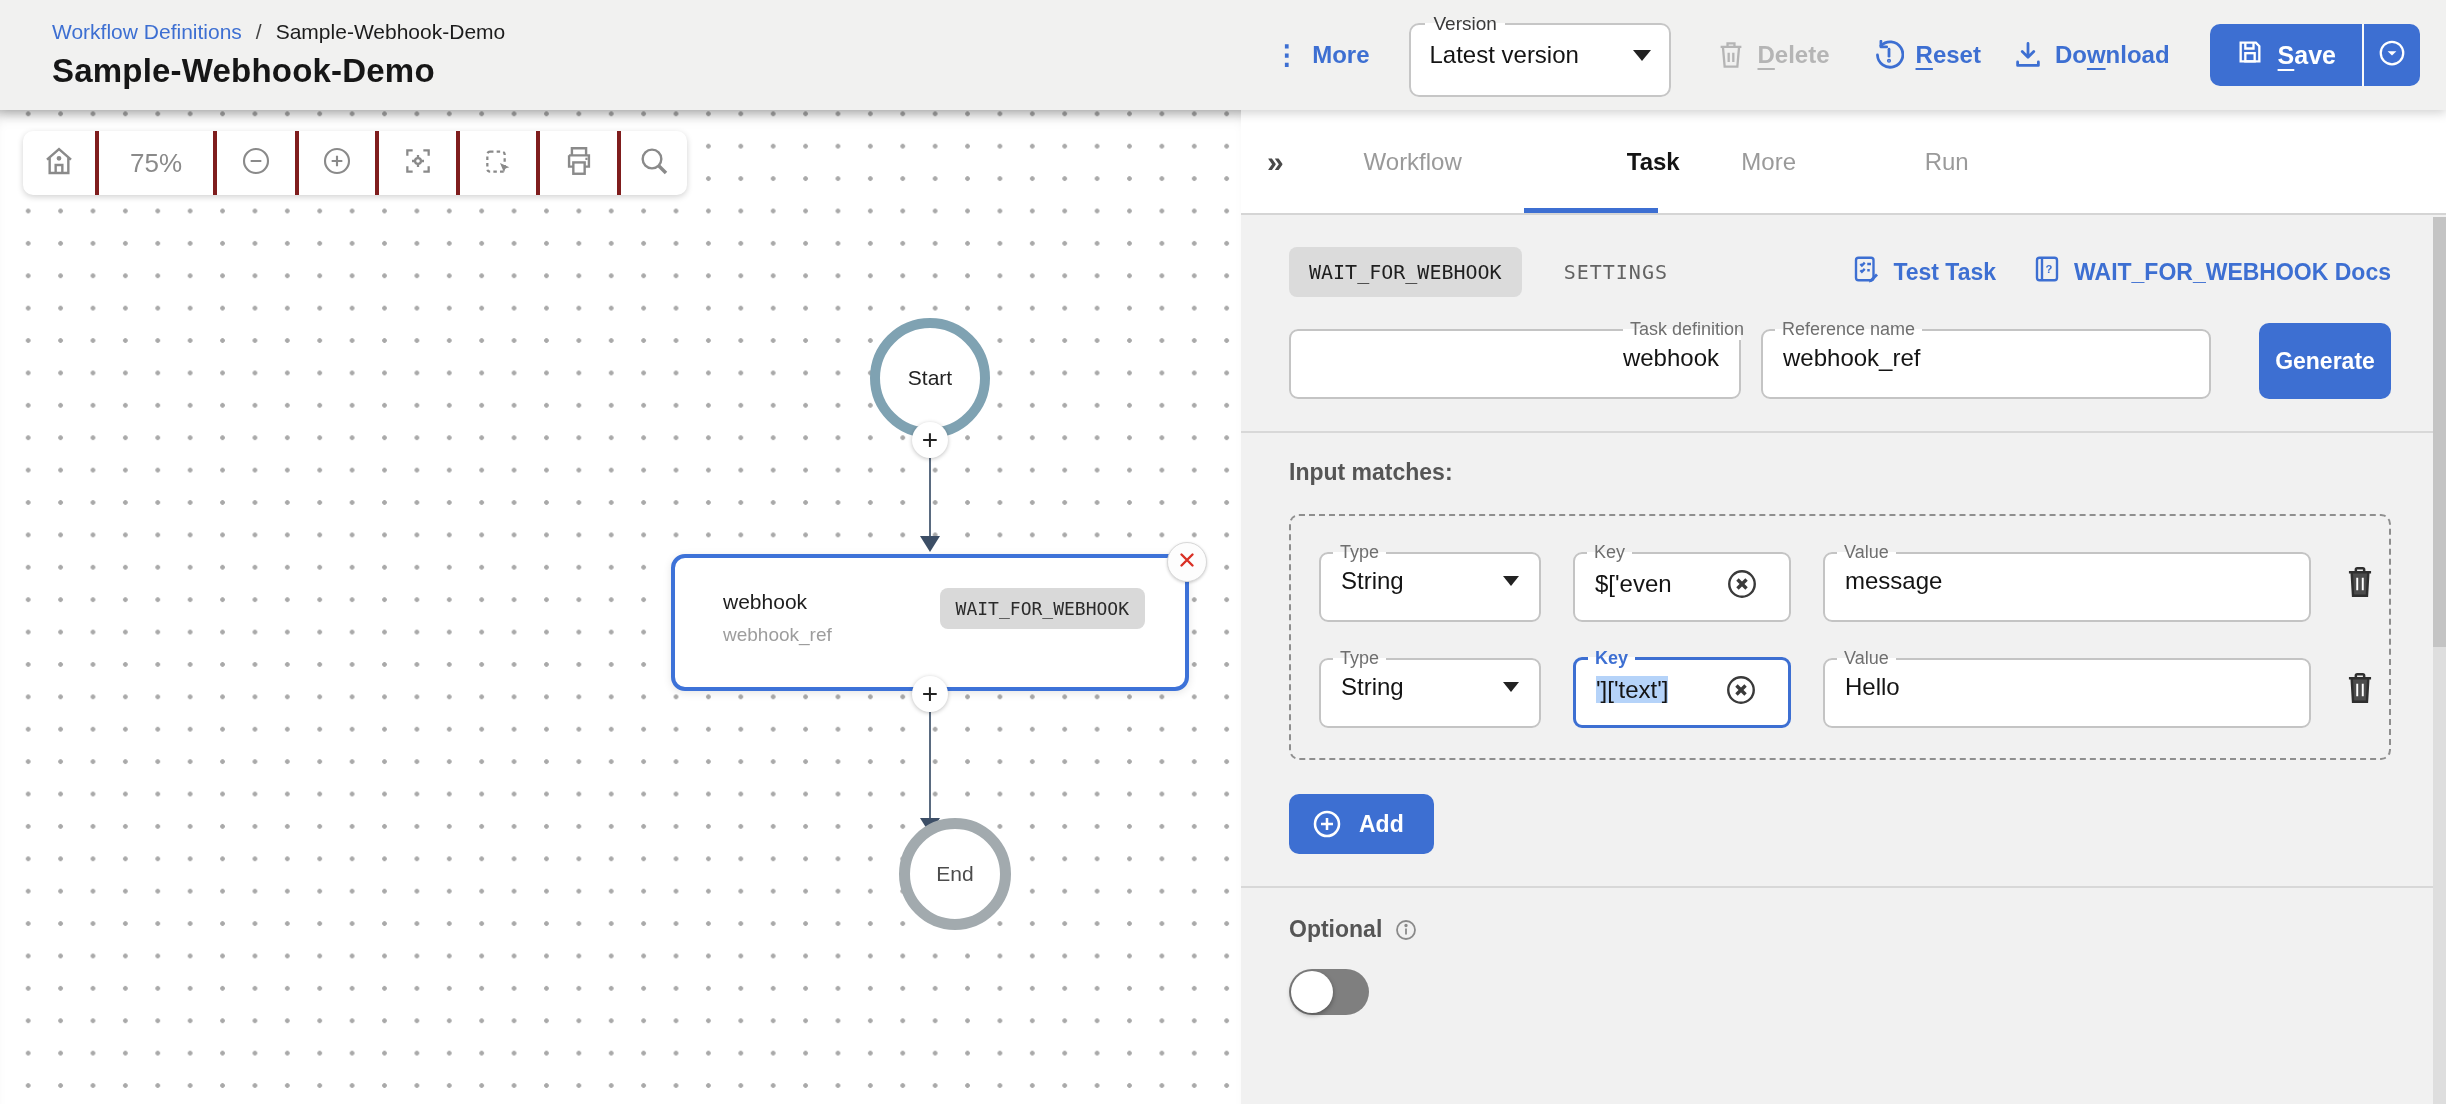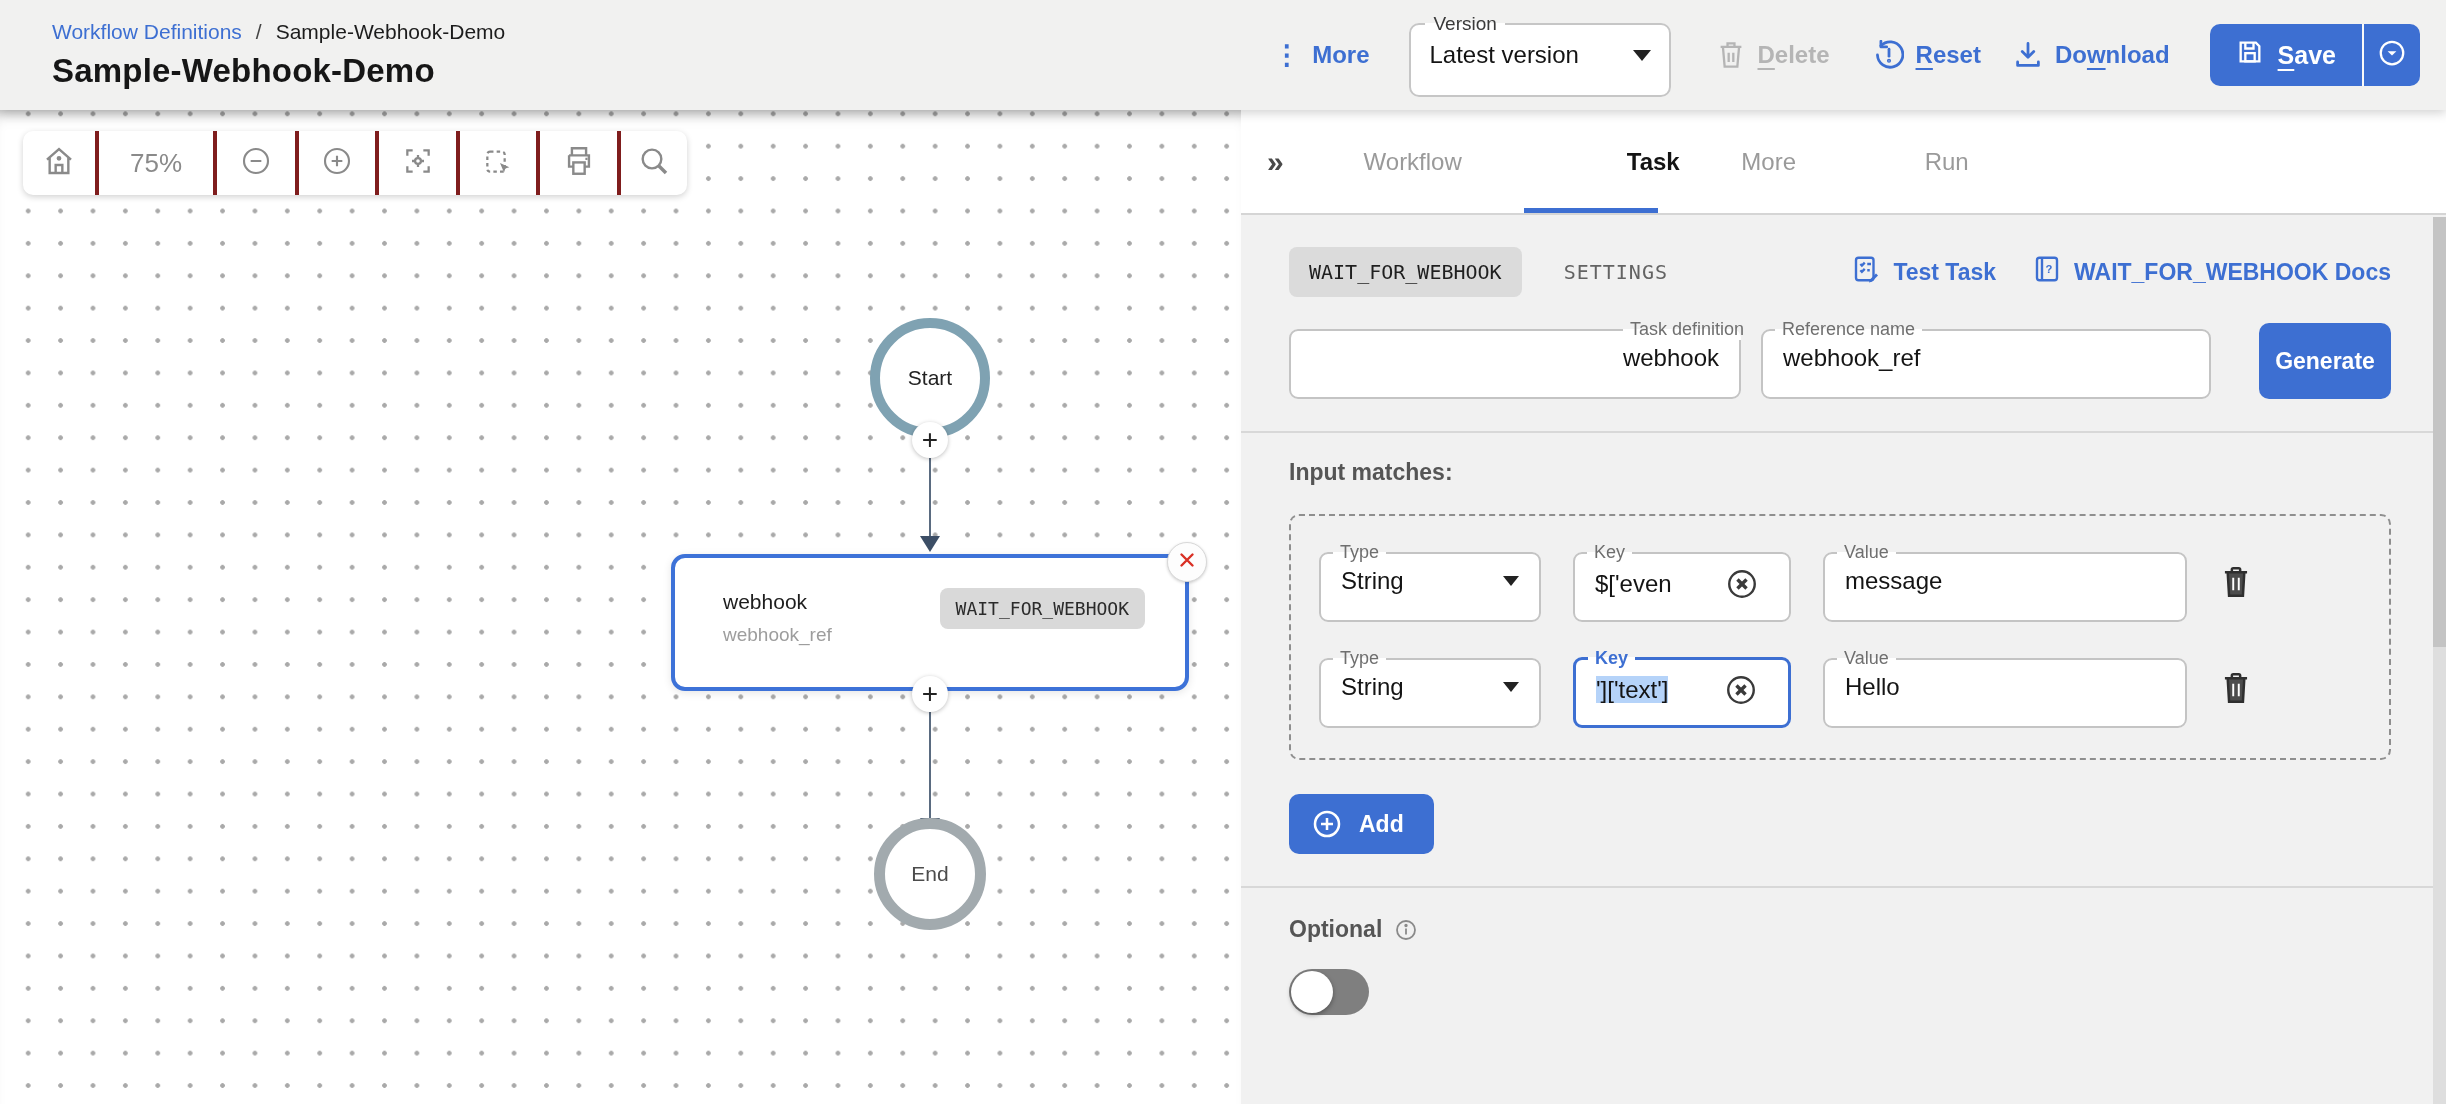--- a/index.html
+++ b/index.html
@@ -49,21 +49,21 @@
     background:#fff; border-radius:10px; box-shadow:0 2px 6px rgba(0,0,0,0.18); overflow:hidden; }
   .ct-seg { display:flex; align-items:center; justify-content:center; color:#8a8a8a;
     border-right:4px solid #7f1d1d; cursor:pointer; }
   .ct-seg:last-child { border-right:none; }
   .ct-zoom-label { font-size:26px; color:#8a8a8a; }
 
   .node-circle { position:absolute; background:#fff; border-radius:50%;
     display:flex; align-items:center; justify-content:center; cursor:pointer; }
   .start-node { left:870px; top:208px; width:120px; height:120px; border:10px solid #7fa2b2;
     font-size:21px; color:#222; }
-  .end-node { left:874px; top:708px; width:112px; height:112px; border:11px solid #a2aaae;
+  .end-node { left:899px; top:708px; width:112px; height:112px; border:11px solid #a2aaae;
     font-size:21px; color:#4c4c4c; }
 
   .edge { position:absolute; width:2px; background:#5a6b80; }
   .edge-arrow { position:absolute; width:0; height:0; border-left:10px solid transparent;
     border-right:10px solid transparent; border-top:16px solid #3c4e66; }
 
   .plus-btn { position:absolute; width:36px; height:36px; background:#fff; border-radius:50%;
     box-shadow:0 1px 4px rgba(0,0,0,0.25); display:flex; align-items:center; justify-content:center;
     font-size:28px; color:#222; cursor:pointer; z-index:3; line-height:0; font-weight:normal; }
 
@@ -120,21 +120,21 @@
   .im-heading { margin-top:26px; font-size:23px; font-weight:bold; color:#555; }
   .im-box { margin-top:28px; border:2px dashed #8f8f8f; border-radius:10px; padding:26px 28px 30px 28px; }
   .im-row { display:flex; align-items:center; gap:32px; }
   .im-row + .im-row { margin-top:26px; }
   .field-type { width:222px; flex:0 0 auto; cursor:pointer; }
   .type-value-wrap { display:flex; align-items:center; justify-content:space-between; padding-right:18px; }
   .field-key { width:218px; flex:0 0 auto; }
   .key-value-wrap { display:flex; align-items:center; }
   .key-text { flex:1; overflow:hidden; white-space:nowrap; }
   .clear-icon { flex:0 0 auto; margin-left:4px; margin-right:10px; color:#3a3a3a; cursor:pointer; display:flex; }
-  .field-value-col { width:364px; flex:0 0 auto; }
+  .field-value-col { width:488px; flex:0 0 auto; }
   .selhl { background:#b5d3f9; }
   .row-trash { flex:0 0 auto; color:#2f2f2f; cursor:pointer; display:flex; }
 
   .add-btn { margin-top:34px; display:inline-flex; align-items:center; gap:16px; background:#3d6fd2;
     color:#fff; border:none; border-radius:10px; height:60px; padding:0 30px 0 22px; font-size:23px;
     font-weight:bold; cursor:pointer; font-family:"Liberation Sans", sans-serif; }
 
   .optional-row { margin-top:28px; display:flex; align-items:center; gap:12px; }
   .optional-label { font-size:23px; font-weight:bold; color:#555; }
   .info-icon { color:#8a8a8a; display:flex; }

